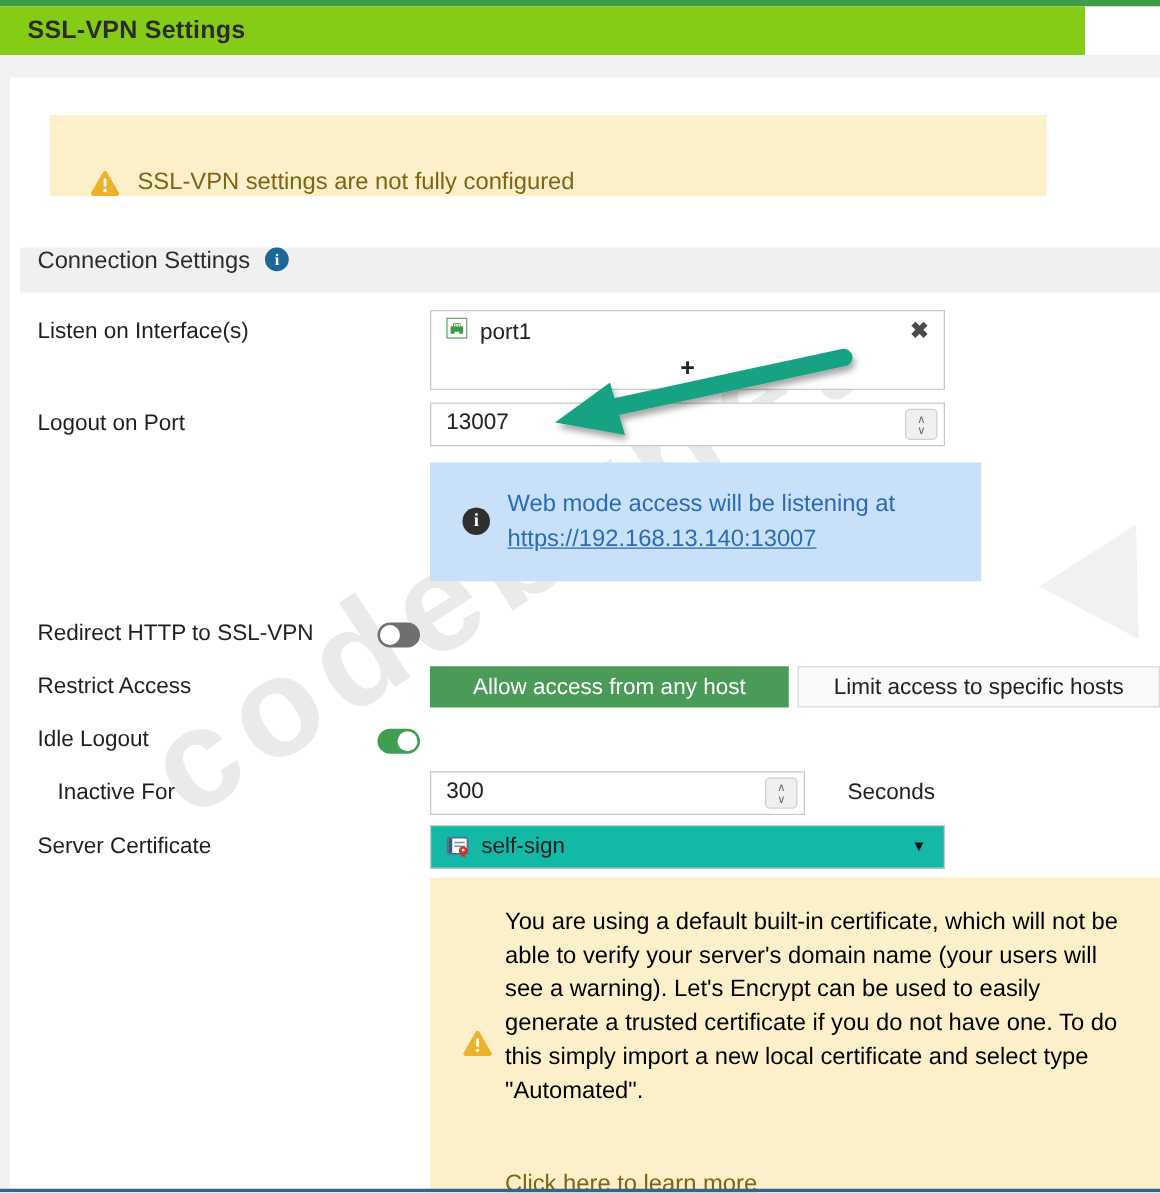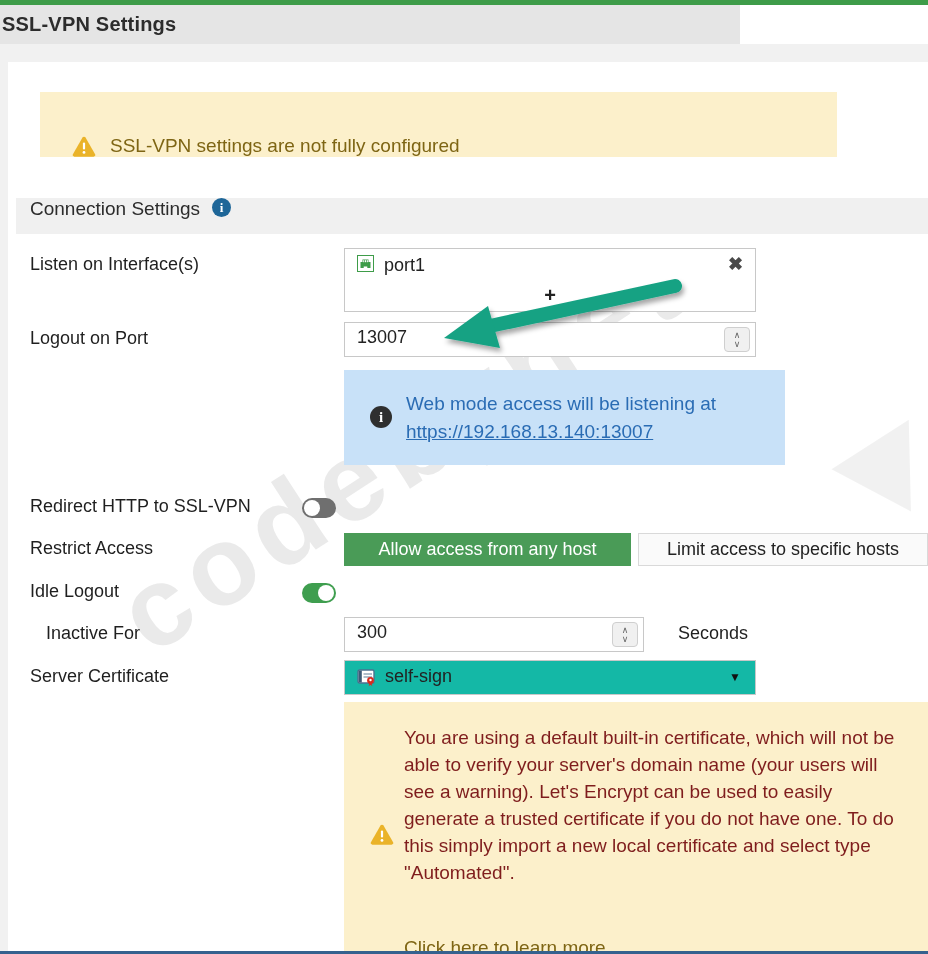--- a/index.html
+++ b/index.html
@@ -2,21 +2,21 @@
 <html><head>
 <meta charset="utf-8">
 <style>
   * { margin:0; padding:0; box-sizing:border-box; }
   html,body { width:928px; height:954px; }
   body { font-family:"Liberation Sans", sans-serif; background:#fff; overflow:hidden; }
 
   .screen { position:relative; width:928px; height:954px; background:#fff; overflow:hidden; }
 
   .topbar-accent { position:absolute; left:0; top:0; width:928px; height:5px; background:#3e9c49; }
-  .titlebar { position:absolute; left:0; top:5px; width:740px; height:39px; background:#e5e5e5; display:flex; align-items:center; padding-left:2px; }
+  .titlebar { position:absolute; left:0; top:5px; width:868px; height:39px; background:#84cc16; display:flex; align-items:center; padding-left:22px; }
   .titlebar h1 { font-size:20px; font-weight:600; color:#2c2c2c; letter-spacing:.2px; }
 
   .page-bg { position:absolute; left:0; top:44px; width:928px; height:910px; background:#f1f1f1; }
   .panel { position:absolute; left:8px; top:62px; width:920px; height:892px; background:#fff; }
 
   
   .watermark { position:absolute; left:130px; top:560px; z-index:1; font-size:112px; font-weight:bold; color:rgba(125,125,125,0.16); letter-spacing:10px; transform:rotate(-33deg); transform-origin:left center; white-space:nowrap; pointer-events:none; }
   .watermark-arrow { position:absolute; left:845px; top:415px; z-index:1; width:0; height:0; border-left:45px solid transparent; border-right:45px solid transparent; border-bottom:80px solid rgba(0,0,0,0.055); transform:rotate(28deg); pointer-events:none; }
 
   .row-label { position:absolute; left:22px; z-index:2; font-size:18px; color:#1f1f1f; }
@@ -75,21 +75,21 @@
 
   
   .dropdown { position:absolute; left:336px; top:598px; width:412px; height:35px; z-index:2; background:#14b8a6; border:1px solid #c8c8c8; cursor:pointer; }
   .cert-icon { position:absolute; left:12px; top:8px; }
   .dd-value { position:absolute; left:40px; top:5px; font-size:18px; color:#222; }
   .dd-caret { position:absolute; right:14px; top:9px; font-size:12px; color:#111; }
 
   
   .cert-warning { position:absolute; left:336px; top:640px; width:584px; height:252px; z-index:2; background:#fcf0cb; }
   .cert-warning .tri { position:absolute; left:26px; top:122px; }
-  .cert-warning .body { position:absolute; left:60px; top:22px; width:502px; font-size:19px; line-height:27px; color:#7f1d1d; }
+  .cert-warning .body { position:absolute; left:60px; top:22px; width:502px; font-size:19px; line-height:27px; color:#000000; }
   .cert-warning .learn { position:absolute; left:60px; top:235px; font-size:19px; color:#7e6514; text-decoration:underline; cursor:pointer; }
 
   
   .anno-arrow { position:absolute; left:430px; top:268px; z-index:6; pointer-events:none; }
 
   .bottom-border { position:absolute; left:0; top:951px; width:928px; height:3px; background:#35618e; z-index:7; }
 
   
   #lbl-interfaces { top:192px; }
   #lbl-port { top:266px; }

